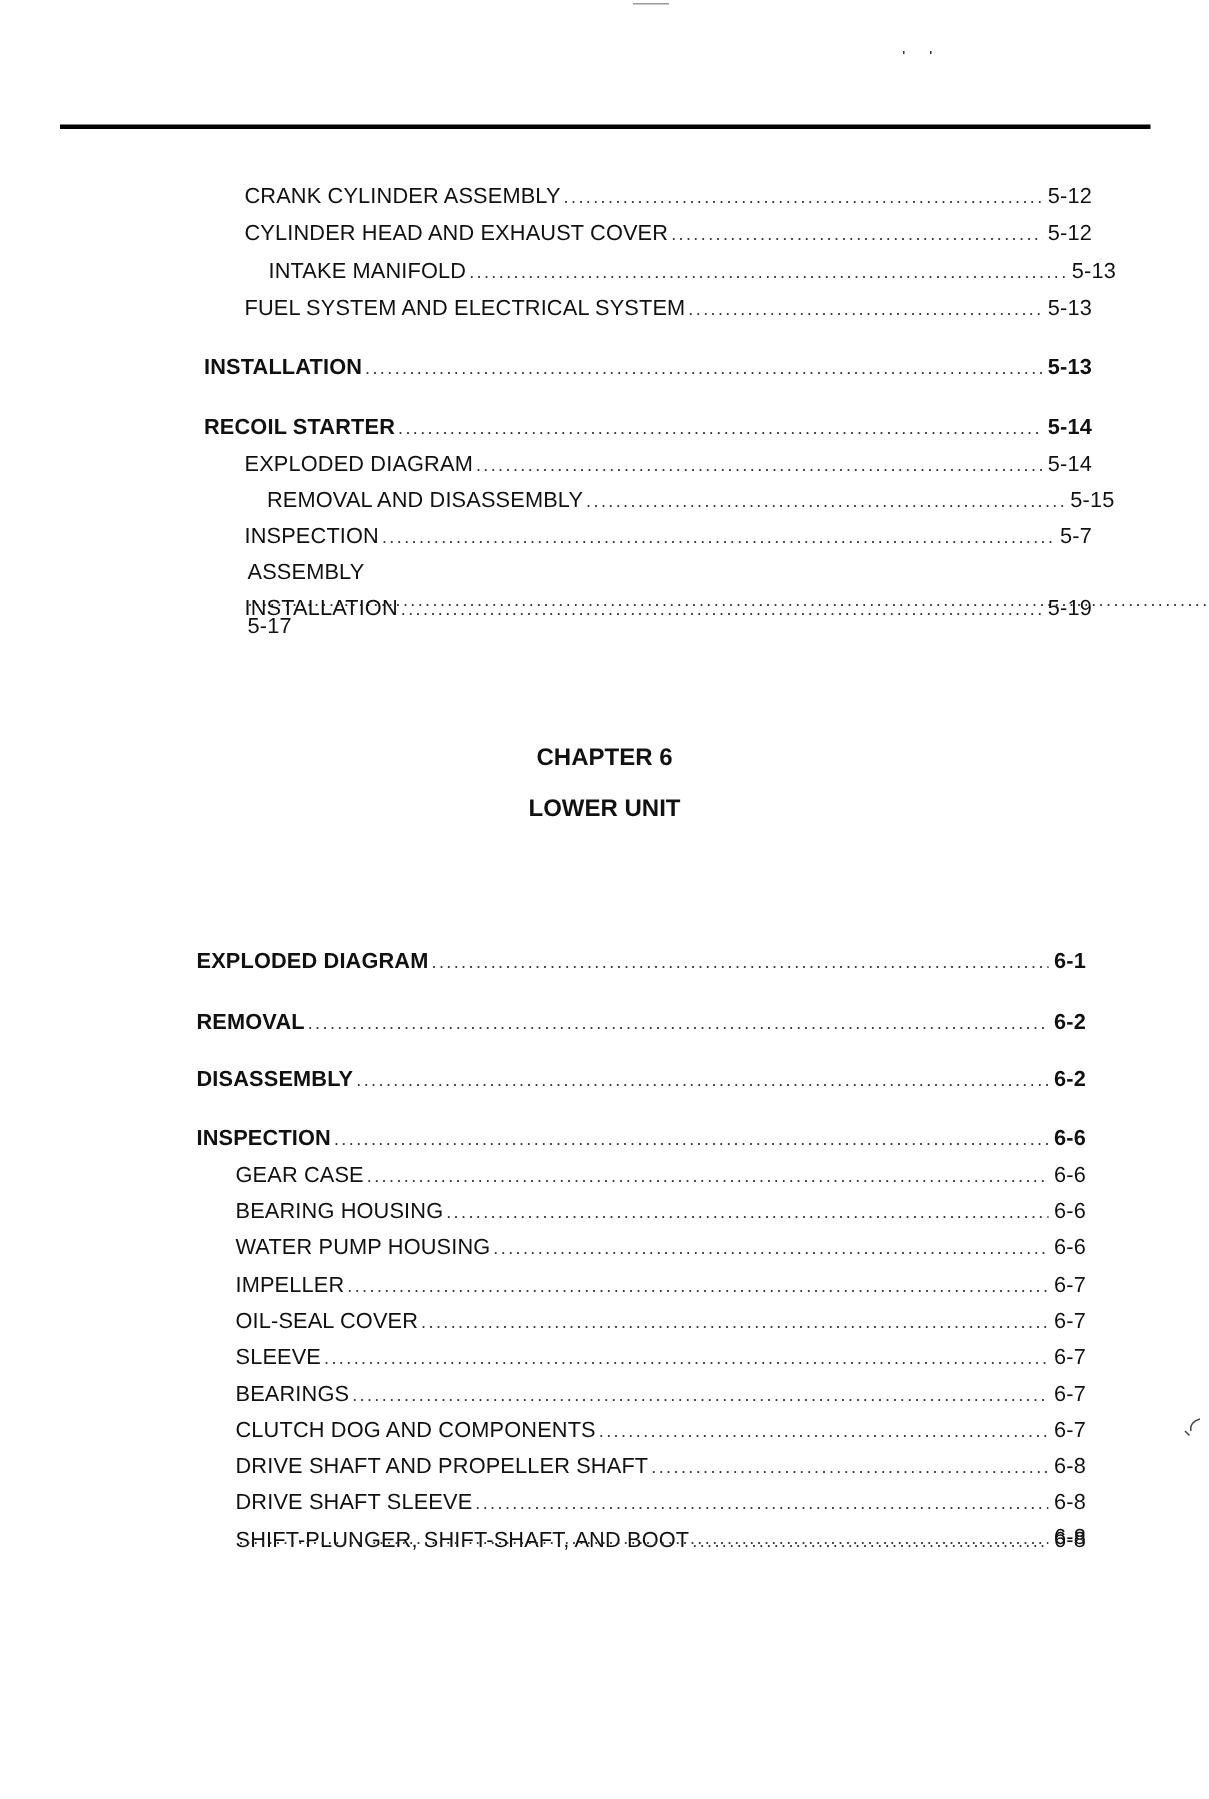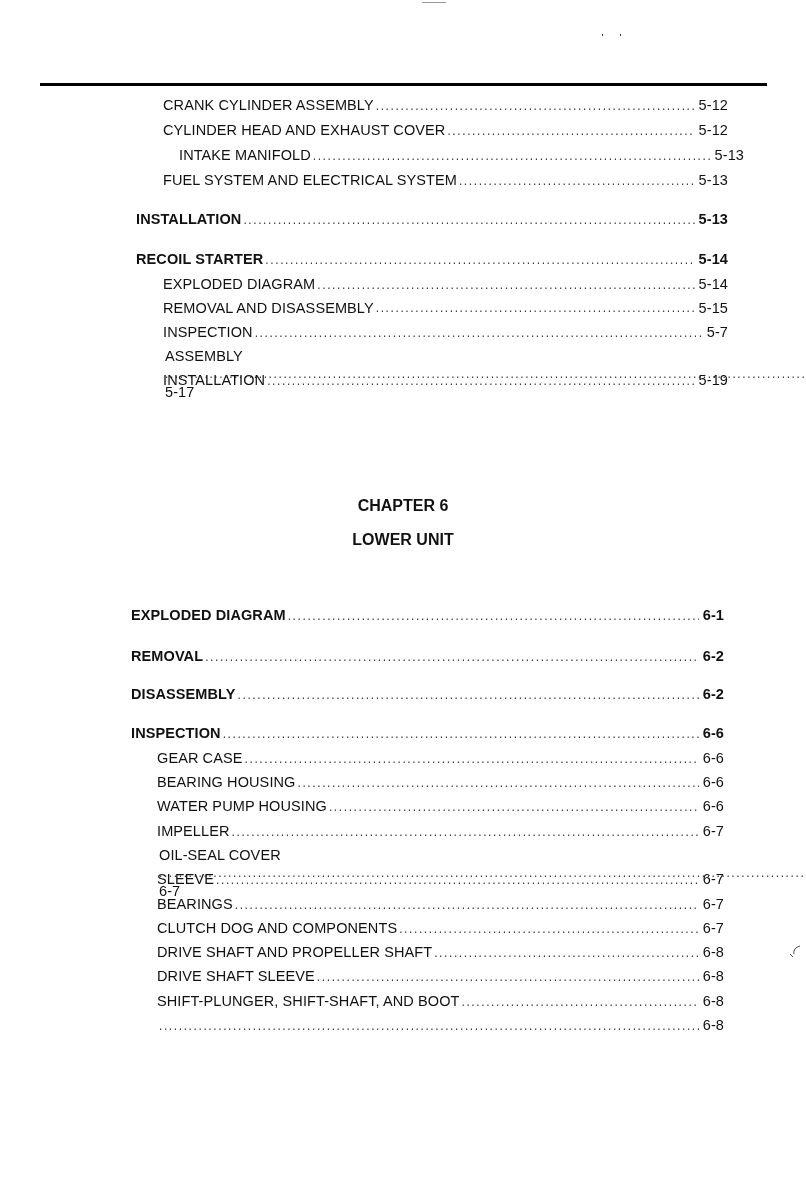--- a/index.html
+++ b/index.html
@@ -3,21 +3,21 @@
 <meta charset="utf-8">
 <style>
   html, body { margin: 0; padding: 0; background: #ffffff; }
   body { width: 806px; height: 1199px; position: relative; overflow: hidden;
          font-family: "Liberation Sans", sans-serif; color: #111; }
   .top-mark { position: absolute; left: 422px; top: 2px; width: 24px; height: 1px; background: #999; }
   .dots { position: absolute; left: 602px; top: 34px; width: 20px; height: 3px; }
   .dots i { position: absolute; top: 0; width: 1px; height: 2px; background: #333; }
   .rule { position: absolute; left: 40px; top: 83px; width: 727px; height: 3px; background: #000; }
   .entry { position: absolute; display: flex; align-items: baseline; font-size: 14.5px; letter-spacing: 0.1px; line-height: 18px; }
-  .entry .label { white-space: nowrap; }
+  .entry .label { white-space: nowrap; margin-top: 26px; }
   .entry .leader { flex: 1; overflow: hidden; white-space: nowrap; margin: 0 4px 0 2px; color: #333; letter-spacing: 1.6px; font-size: 12px; }
   .entry .leader::before { content: "............................................................................................................................................................................................................"; }
   .entry .page { white-space: nowrap; }
   .bold .label, .bold .page { font-weight: bold; }
   .chapter { position: absolute; left: 0; width: 806px; text-align: center; font-weight: bold; font-size: 16px; }
   .mark-right { position: absolute; left: 788px; top: 944px; width: 14px; height: 16px; }
 </style>
 </head>
 <body>
 
@@ -56,21 +56,21 @@
 <div class="entry bold" style="left:136px; top:250px; width:592px;">
   <span class="label">RECOIL STARTER</span>
   <span class="leader"></span>
   <span class="page">5-14</span>
 </div>
 <div class="entry" style="left:163px; top:275px; width:565px;">
   <span class="label">EXPLODED DIAGRAM</span>
   <span class="leader"></span>
   <span class="page">5-14</span>
 </div>
-<div class="entry" style="left:163px; top:299px; width:565px;align-items:flex-end;">
+<div class="entry" style="left:178px; top:299px; width:565px;">
   <span class="label">REMOVAL AND DISASSEMBLY</span>
   <span class="leader"></span>
   <span class="page">5-15</span>
 </div>
 <div class="entry" style="left:163px; top:323px; width:565px;">
   <span class="label">INSPECTION</span>
   <span class="leader"></span>
   <span class="page">5-7</span>
 </div>
 <div class="entry" style="left:163px; top:347px; width:565px;flex-direction:column;">
@@ -120,21 +120,21 @@
 <div class="entry" style="left:157px; top:797px; width:567px;">
   <span class="label">WATER PUMP HOUSING</span>
   <span class="leader"></span>
   <span class="page">6-6</span>
 </div>
 <div class="entry" style="left:157px; top:822px; width:567px;">
   <span class="label">IMPELLER</span>
   <span class="leader"></span>
   <span class="page">6-7</span>
 </div>
-<div class="entry" style="left:157px; top:846px; width:567px;flex-direction:column;">
+<div class="entry" style="left:157px; top:846px; width:567px;">
   <span class="label">OIL-SEAL COVER</span>
   <span class="leader"></span>
   <span class="page">6-7</span>
 </div>
 <div class="entry" style="left:157px; top:870px; width:567px;">
   <span class="label">SLEEVE</span>
   <span class="leader"></span>
   <span class="page">6-7</span>
 </div>
 <div class="entry" style="left:157px; top:895px; width:567px;">

